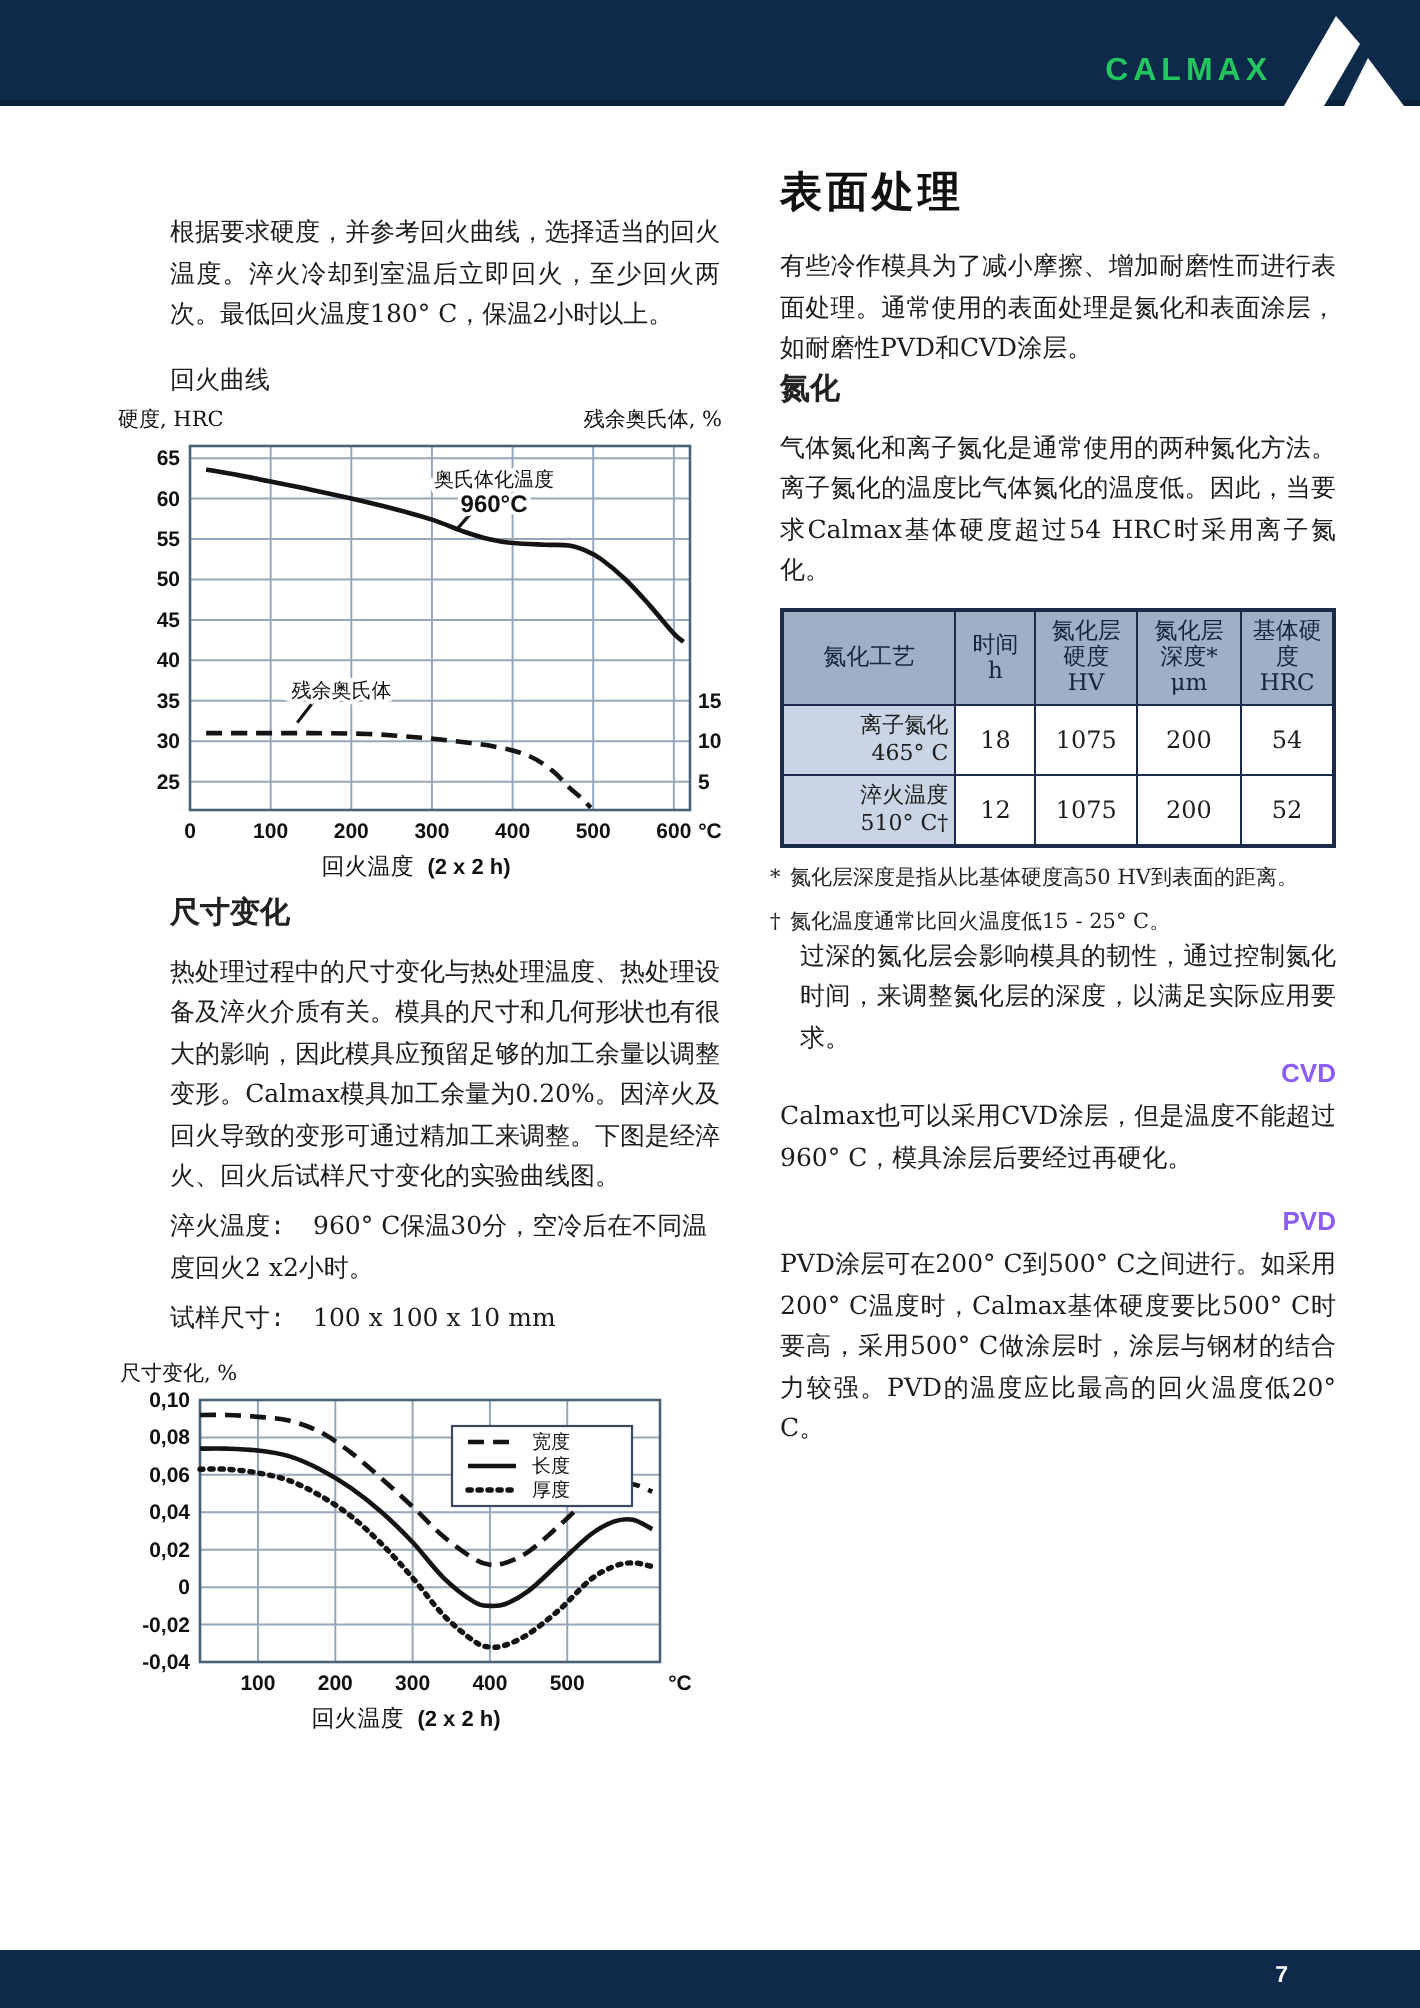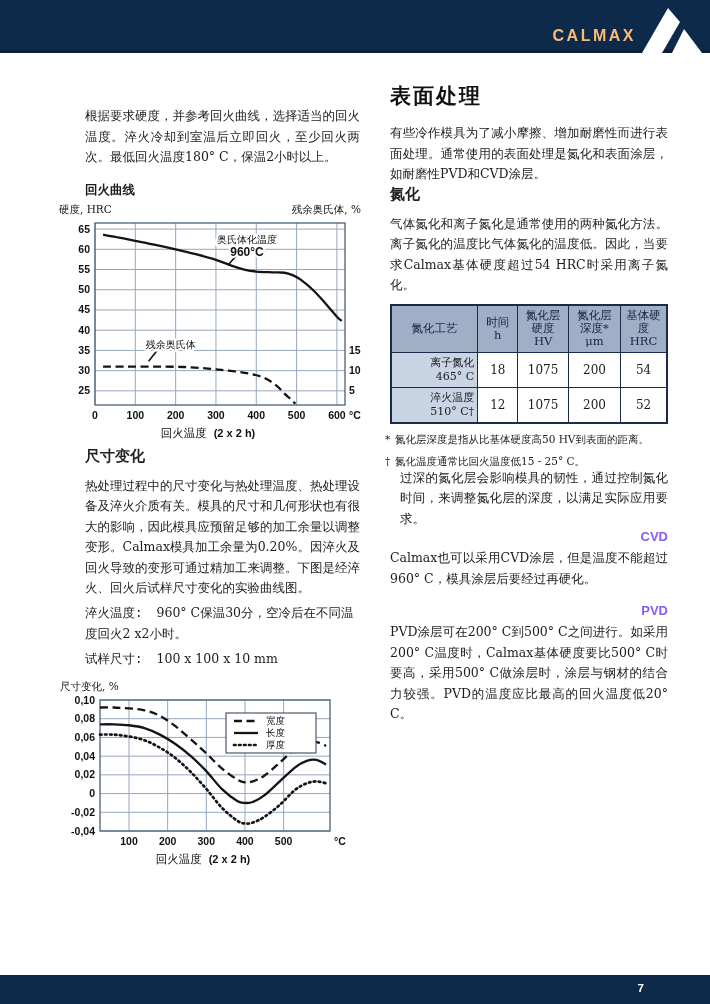--- a/index.html
+++ b/index.html
@@ -1,31 +1,31 @@
 <!DOCTYPE html>
 <html style="--navy: #0e2a4a; --thbg: #9fafc6; --tcbg: #c9d4e4;"><head>
 <meta charset="utf-8">
 <style>
   html,body{margin:0;padding:0;background:#9a9a9a;}
   .page{position:relative;width:710px;height:1004px;background:#fff;margin:0 auto;overflow:hidden;
         font-family:"DejaVu Serif","Liberation Serif",serif;color:#1c1c1c;}
   
   .hbar{position:absolute;top:0;left:0;width:710px;height:50px;background:var(--navy);border-bottom:3px solid #0a1f38;}
-  .brand{position:absolute;right:74px;top:27px;color:#fdba74;font:bold 16px "Liberation Sans",sans-serif;letter-spacing:2.5px;text-align:right;}
+  .brand{position:absolute;right:74px;top:27px;color:#22c55e;font:bold 16px "Liberation Sans",sans-serif;letter-spacing:2.5px;text-align:right;}
   .logo{position:absolute;right:2px;top:8px;width:66px;height:45px;}
   .fbar{position:absolute;bottom:0;left:0;width:710px;height:29px;background:var(--navy);}
   .pageno{position:absolute;right:66px;top:7px;color:#fff;font:bold 11.5px "Liberation Sans",sans-serif;}
   
   .colL{position:absolute;left:85px;top:106px;width:275px;}
   .colR{position:absolute;left:390px;top:82px;width:278px;}
   h2.cn{font:bold 15px "Liberation Sans",sans-serif;color:#222;margin:0 0 10px 0;}
   h1.big{font:bold 21px "DejaVu Serif",serif;color:#111;margin:0 0 13px 0;letter-spacing:2px;}
   h3.lat{font:bold 13px "Liberation Sans",sans-serif;color:#8b5cf6;margin:0 0 4px 0;text-align:right;}
   p.body{font-size:12.5px;line-height:20.5px;text-align:justify;margin:0;}
-  .curvelbl{font-weight:bold;font-size:12.5px;margin:14px 0 2px 0;}
+  .curvelbl{font-weight:normal;font-size:12.5px;margin:14px 0 2px 0;}
   .kv{font-size:12.5px;line-height:20.5px;margin:4px 0 0 0;}
   .kv .lbl{margin-right:14px;font-family:Liberation Mono, monospace;}
   .sec{margin-top:22px;}
   .chart{position:relative;}
   .chart.c1{margin-left:-26px;margin-top:2px;}
   .chart.c2{margin-left:-25px;margin-top:8px;}
   
   table.ntable{border-collapse:collapse;width:100%;margin-top:8px;border:2px solid #1c2b4a;table-layout:fixed;}
   table.ntable th,table.ntable td{border:1px solid #1c2b4a;text-align:center;vertical-align:middle;padding:2px 3px;}
   table.ntable th{background:var(--thbg);font-size:11.5px;font-weight:normal;color:#15253f;height:42px;line-height:13px;}

